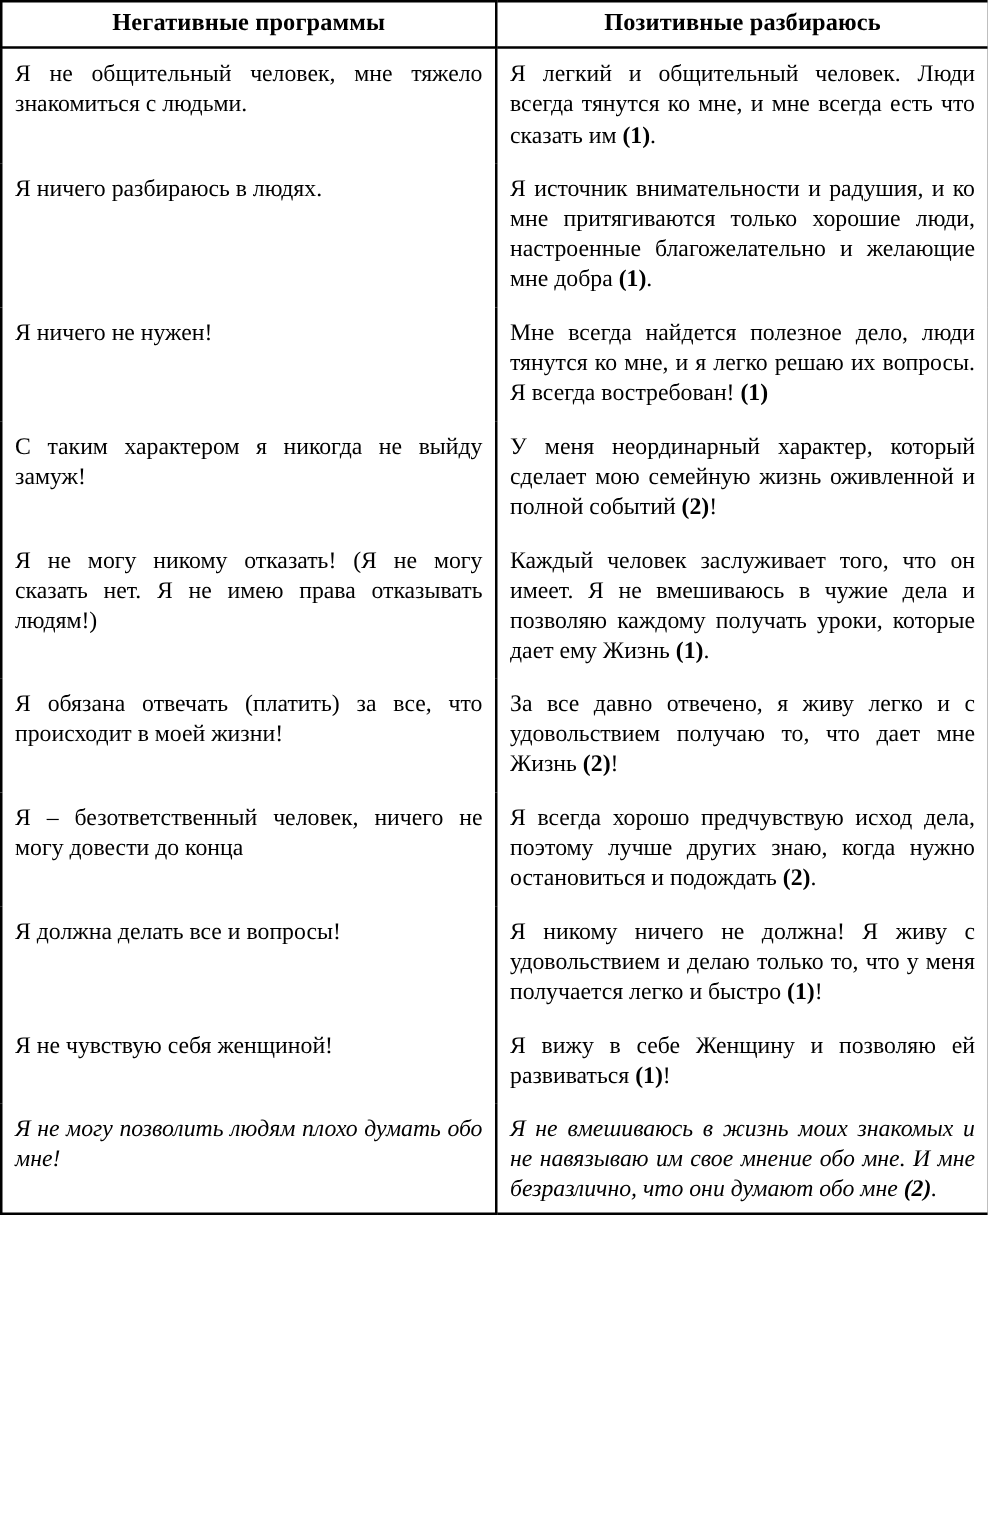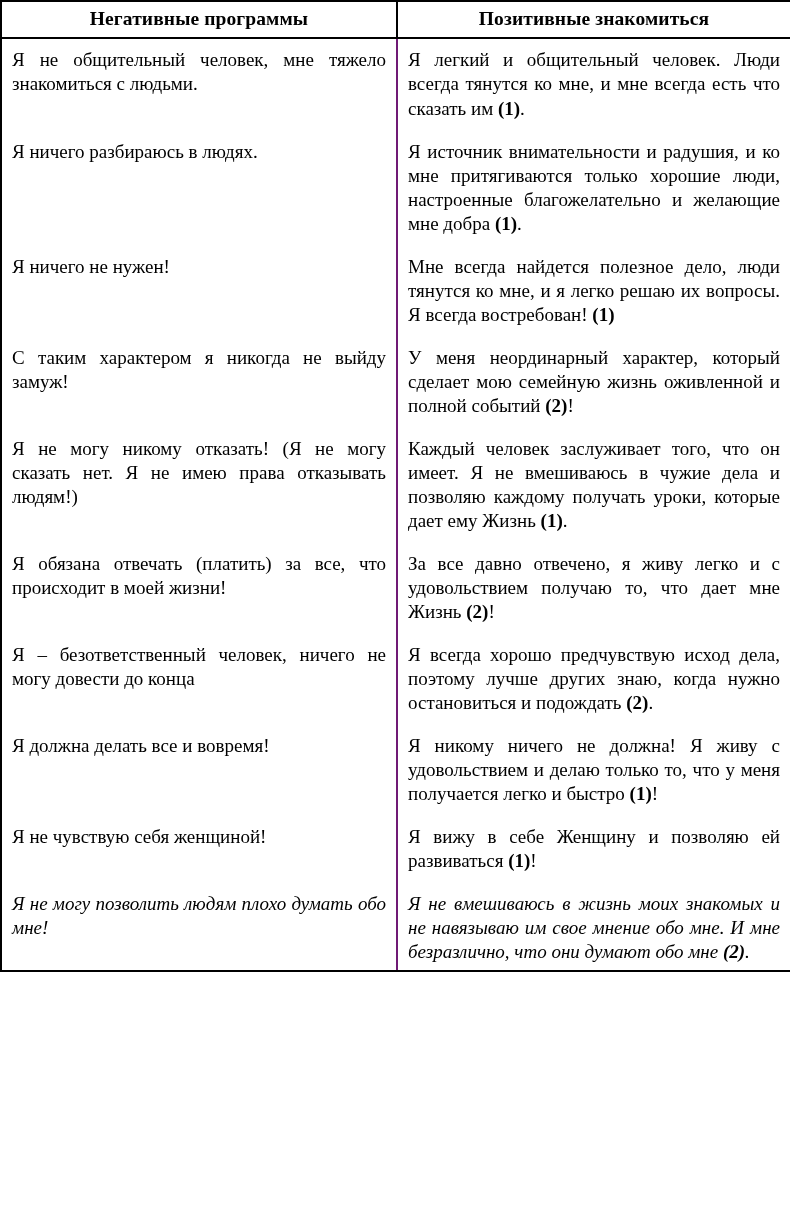--- a/index.html
+++ b/index.html
@@ -36,21 +36,21 @@
     font-family: "Liberation Serif", serif;
     font-weight: bold;
     font-size: 19.5px;
     text-align: center;
     padding: 6px 4px 8px 4px;
     line-height: 1.1;
     letter-spacing: 0.1px;
   }
   td.body-cell {
     border-left: 2px solid #000;
-    border-right: 2px solid #701a75;
+    border-right: 2px solid #000000;
     vertical-align: top;
     font-size: 19px;
     line-height: 1.265;
     padding: 9px 10px 10px 10px;
     text-align: justify;
     text-justify: inter-word;
     hyphens: manual;
   }
   tr.last-row td.body-cell {
     border-bottom: 2px solid #000;
@@ -66,21 +66,21 @@
 
 <div class="page">
   <table class="affirm-table">
     <colgroup>
       <col class="col-left">
       <col class="col-right">
     </colgroup>
     <thead>
       <tr>
         <th class="head-cell">Негативные программы</th>
-        <th class="head-cell">Позитивные знакомиться</th>
+        <th class="head-cell">Позитивные разбираюсь</th>
       </tr>
     </thead>
     <tbody>
       <tr>
         <td class="body-cell">Я не общительный человек, мне тяжело знакомиться с людьми.</td>
         <td class="body-cell">Я легкий и общительный человек. Люди всегда тянутся ко мне, и мне всегда есть что сказать им <b>(1)</b>.</td>
       </tr>
       <tr>
         <td class="body-cell">Я ничего разбираюсь в людях.</td>
         <td class="body-cell">Я источник внимательности и радушия, и ко мне притягиваются только хорошие люди, настроенные благожелательно и желающие мне добра <b>(1)</b>.</td>
@@ -99,21 +99,21 @@
       </tr>
       <tr>
         <td class="body-cell">Я обязана отвечать (платить) за все, что происходит в моей жизни!</td>
         <td class="body-cell">За все давно отвечено, я живу легко и с удовольствием получаю то, что дает мне Жизнь <b>(2)</b>!</td>
       </tr>
       <tr>
         <td class="body-cell">Я – безответственный человек, ничего не могу довести до конца</td>
         <td class="body-cell">Я всегда хорошо предчувствую исход дела, поэтому лучше других знаю, когда нужно остановиться и подождать <b>(2)</b>.</td>
       </tr>
       <tr>
-        <td class="body-cell">Я должна делать все и вовремя!</td>
+        <td class="body-cell">Я должна делать все и вопросы!</td>
         <td class="body-cell">Я никому ничего не должна! Я живу с удовольствием и делаю только то, что у меня получается легко и быстро <b>(1)</b>!</td>
       </tr>
       <tr>
         <td class="body-cell">Я не чувствую себя женщиной!</td>
         <td class="body-cell">Я вижу в себе Женщину и позволяю ей развиваться <b>(1)</b>!</td>
       </tr>
       <tr class="last-row">
         <td class="body-cell">Я не могу позволить людям плохо думать обо мне!</td>
         <td class="body-cell">Я не вмешиваюсь в жизнь моих знакомых и не навязываю им свое мнение обо мне. И мне безразлично, что они думают обо мне <b>(2)</b>.</td>
       </tr>

